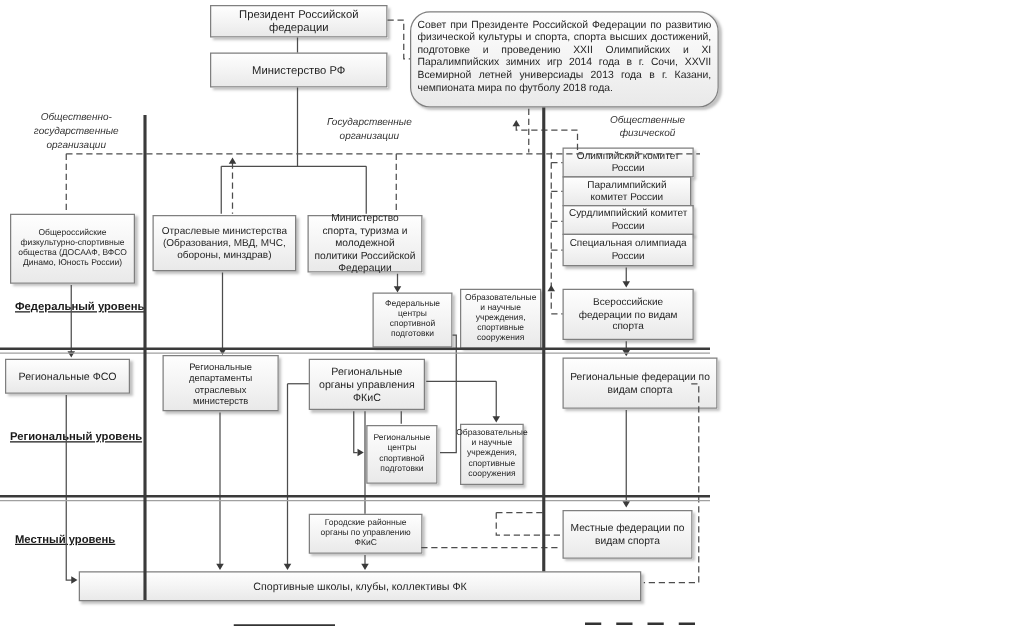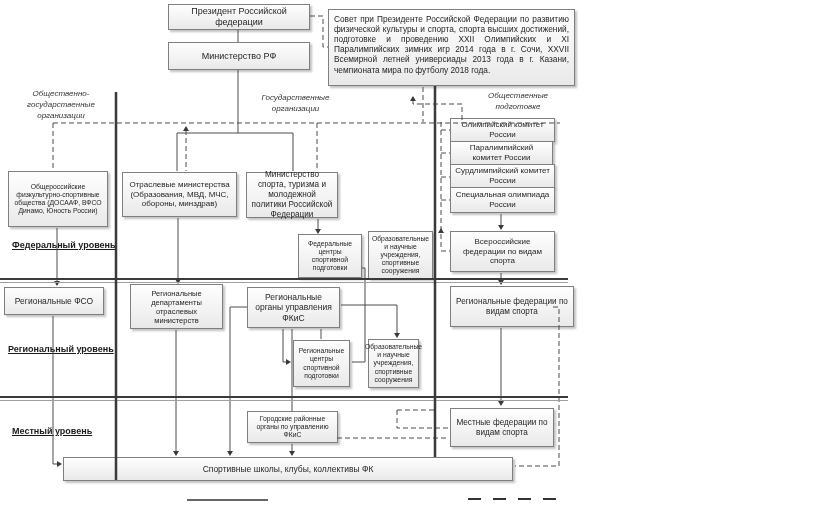--- a/index.html
+++ b/index.html
@@ -8,21 +8,21 @@
     font-family:"Liberation Sans","DejaVu Sans",sans-serif;color:#222;
   }
   .box{
     position:absolute;box-sizing:border-box;
     border:1px solid #7f7f7f;
     background:linear-gradient(180deg,#fefefe 0%,#f3f3f3 55%,#e9e9e9 100%);
     box-shadow:2px 2px 2px rgba(120,120,120,.45);
     display:flex;align-items:center;justify-content:center;
     text-align:center;line-height:1.2;padding:1px 3px;color:#1f1f1f;
   }
-  .box.justify{display:block;text-align:justify;padding:4px 5px;line-height:1.22;}
+  .box.justify{display:block;text-align:justify;padding:4px 5px;line-height:1.22;border-radius:16px;}
   .collabel{position:absolute;font-style:italic;font-size:8px;text-align:center;color:#333;line-height:1.35;}
   .levlabel{position:absolute;font-weight:bold;font-size:9px;text-decoration:underline;color:#1a1a1a;white-space:nowrap;}
   .legendlabel{position:absolute;font-weight:bold;font-size:7.6px;color:#2a2a2a;white-space:nowrap;margin-top:16px;}
   svg.wires{position:absolute;left:0;top:0;pointer-events:none;}
 </style>
 </head>
 <body>
 
 <div id="stage">
 
@@ -48,21 +48,21 @@
   <div class="box" style="left:293px;top:340px;width:57px;height:47px;font-size:6.8px">Региональные центры спортивной подготовки</div>
   <div class="box" style="left:368px;top:339px;width:51px;height:49px;font-size:6.8px">Образовательные и научные учреждения, спортивные сооружения</div>
   <div class="box" style="left:450px;top:286px;width:124px;height:41px;font-size:8.2px">Региональные федерации по видам спорта</div>
 
   <div class="box" style="left:247px;top:411px;width:91px;height:32px;font-size:6.8px">Городские районные органы по управлению ФКиС</div>
   <div class="box" style="left:450px;top:408px;width:104px;height:39px;font-size:8.2px">Местные федерации по видам спорта</div>
   <div class="box" style="left:63px;top:457px;width:450px;height:24px;font-size:8.5px">Спортивные школы, клубы, коллективы ФК</div>
 
   <div class="collabel" style="left:8px;top:89px;width:106px">Общественно-государственные организации</div>
   <div class="collabel" style="left:248px;top:93px;width:95px">Государственные организации</div>
-  <div class="collabel" style="left:478px;top:91px;width:80px">Общественные подготовке</div>
+  <div class="collabel" style="left:478px;top:91px;width:80px">Общественные физической</div>
 
   <div class="levlabel" style="left:12px;top:240px">Федеральный уровень</div>
   <div class="levlabel" style="left:8px;top:344px">Региональный уровень</div>
   <div class="levlabel" style="left:12px;top:426px">Местный уровень</div>
 
   <div class="legendlabel" style="left:77px;top:488px">Непосредственная связь</div>
   <div class="legendlabel" style="left:370px;top:488px">Опосредованная связь</div>
 
   <svg class="wires" width="819" height="505" viewBox="0 0 819 505">
     <g stroke="#4d4d4d" stroke-width="1" fill="none">

